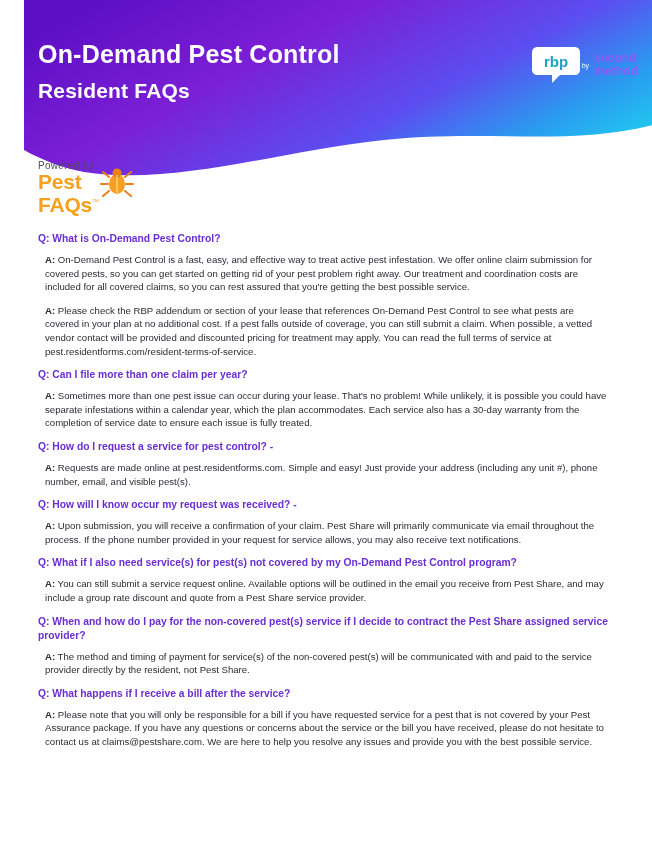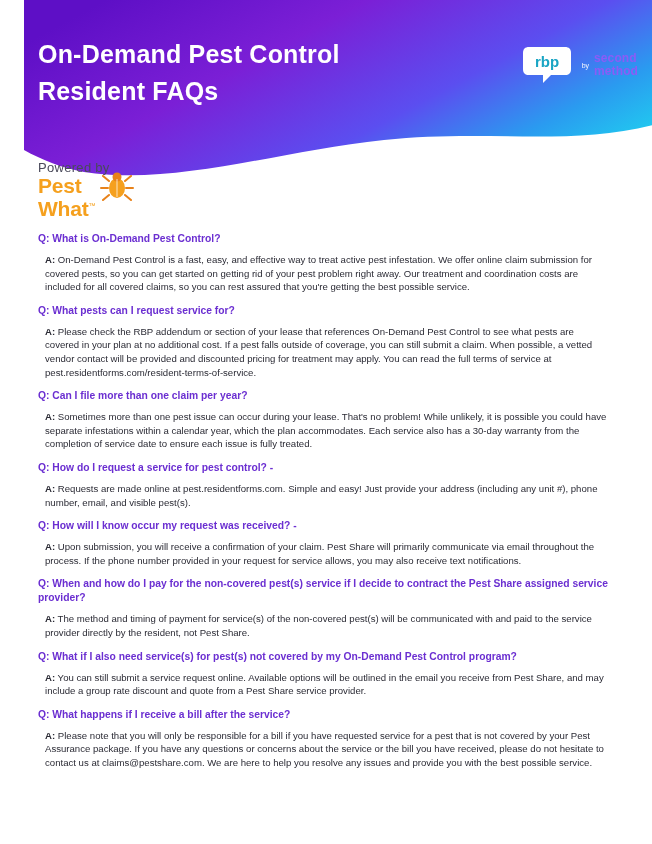--- a/index.html
+++ b/index.html
@@ -42,35 +42,34 @@
     color: #ffffff;
   }
   .banner-title-1 {
     font-size: 25px;
     font-weight: bold;
     letter-spacing: 0.2px;
     line-height: 32px;
     white-space: nowrap;
   }
   .banner-title-2 {
-    font-size: 25px;
+    font-size: 21px;
     font-weight: bold;
     letter-spacing: 0.2px;
     line-height: 32px;
     margin-top: 5px;
     white-space: nowrap;
   }
   
   .rbp-logo {
     position: absolute;
     right: 38px;
     top: 45px;
     display: flex;
     align-items: center;
-    gap: 9px;
   }
   .rbp-mark {
     position: relative;
     width: 52px;
     height: 40px;
   }
   .rbp-mark svg { display: block; }
   .rbp-right {
     display: flex;
     align-items: center;
@@ -91,21 +90,21 @@
   }
   
   .pestshare {
     position: absolute;
     left: 38px;
     top: 160px;
     width: 200px;
   }
   .ps-powered {
     color: #4a4a5a;
-    font-size: 13px;
+    font-size: 10px;
     letter-spacing: 0.3px;
     margin-bottom: 1px;
   }
   .ps-word {
     color: #f5a01e;
     font-size: 21px;
     font-weight: bold;
     line-height: 20px;
     letter-spacing: -0.2px;
   }
@@ -192,68 +191,67 @@
           <div class="rbp-sn">method</div>
         </div>
       </div>
     </div>
   </div>
 
   <div class="pestshare">
     <div class="ps-powered">Powered by</div>
     <div class="ps-logo-row">
       <div class="ps-word">Pest</div>
-      <div class="ps-word second"><span>What</span><span class="ps-tm">™</span></div>
+      <div class="ps-word second"><span>FAQs</span><span class="ps-tm">™</span></div>
       <div class="ps-bug">
         <svg width="34" height="30" viewBox="0 0 34 30">
           <ellipse cx="17" cy="17" rx="8" ry="10" fill="#f5a01e"></ellipse>
           <circle cx="17" cy="6" r="4.5" fill="#e8821a"></circle>
           <path d="M9,10 L3,5 M25,10 L31,5 M8,17 L1,17 M26,17 L33,17 M9,24 L3,29 M25,24 L31,29" stroke="#e8821a" stroke-width="2" stroke-linecap="round" fill="none"></path>
           <path d="M17,8 L17,26" stroke="#ffffff" stroke-width="1.2" opacity="0.6"></path>
         </svg>
       </div>
     </div>
   </div>
 
   <div class="content">
 
     <div class="faq-item">
       <p class="faq-q">Q: What is On-Demand Pest Control?</p>
       <p class="faq-a"><b>A:</b><span> On-Demand Pest Control is a fast, easy, and effective way to treat active pest infestation. We offer online claim submission for covered pests, so you can get started on getting rid of your pest problem right away. Our treatment and coordination costs are included for all covered claims, so you can rest assured that you're getting the best possible service.</span></p>
     </div>
 
     <div class="faq-item">
-      <p class="faq-q">Q: What pests can I request service for?</p>
       <p class="faq-a"><b>A:</b><span> Please check the RBP addendum or section of your lease that references On-Demand Pest Control to see what pests are covered in your plan at no additional cost. If a pest falls outside of coverage, you can still submit a claim. When possible, a vetted vendor contact will be provided and discounted pricing for treatment may apply. You can read the full terms of service at pest.residentforms.com/resident-terms-of-service.</span></p>
     </div>
 
     <div class="faq-item">
       <p class="faq-q">Q: Can I file more than one claim per year?</p>
       <p class="faq-a"><b>A:</b><span> Sometimes more than one pest issue can occur during your lease. That's no problem! While unlikely, it is possible you could have separate infestations within a calendar year, which the plan accommodates. Each service also has a 30-day warranty from the completion of service date to ensure each issue is fully treated.</span></p>
     </div>
 
     <div class="faq-item">
       <p class="faq-q">Q: How do I request a service for pest control? -</p>
       <p class="faq-a"><b>A:</b><span> Requests are made online at pest.residentforms.com. Simple and easy! Just provide your address (including any unit #), phone number, email, and visible pest(s).</span></p>
     </div>
 
     <div class="faq-item">
       <p class="faq-q">Q: How will I know occur my request was received? -</p>
       <p class="faq-a"><b>A:</b><span> Upon submission, you will receive a confirmation of your claim. Pest Share will primarily communicate via email throughout the process. If the phone number provided in your request for service allows, you may also receive text notifications.</span></p>
     </div>
 
     <div class="faq-item">
+      <p class="faq-q">Q: What if I also need service(s) for pest(s) not covered by my On-Demand Pest Control program?</p>
+      <p class="faq-a"><b>A:</b><span> You can still submit a service request online. Available options will be outlined in the email you receive from Pest Share, and may include a group rate discount and quote from a Pest Share service provider.</span></p>
+    </div>
+
+    <div class="faq-item">
       <p class="faq-q">Q: When and how do I pay for the non-covered pest(s) service if I decide to contract the Pest Share assigned service provider?</p>
       <p class="faq-a"><b>A:</b><span> The method and timing of payment for service(s) of the non-covered pest(s) will be communicated with and paid to the service provider directly by the resident, not Pest Share.</span></p>
     </div>
 
     <div class="faq-item">
-      <p class="faq-q">Q: What if I also need service(s) for pest(s) not covered by my On-Demand Pest Control program?</p>
-      <p class="faq-a"><b>A:</b><span> You can still submit a service request online. Available options will be outlined in the email you receive from Pest Share, and may include a group rate discount and quote from a Pest Share service provider.</span></p>
-    </div>
-
-    <div class="faq-item">
       <p class="faq-q">Q: What happens if I receive a bill after the service?</p>
       <p class="faq-a"><b>A:</b><span> Please note that you will only be responsible for a bill if you have requested service for a pest that is not covered by your Pest Assurance package. If you have any questions or concerns about the service or the bill you have received, please do not hesitate to contact us at claims@pestshare.com. We are here to help you resolve any issues and provide you with the best possible service.</span></p>
     </div>
 
   </div>
 </div>
 
 </body></html>

